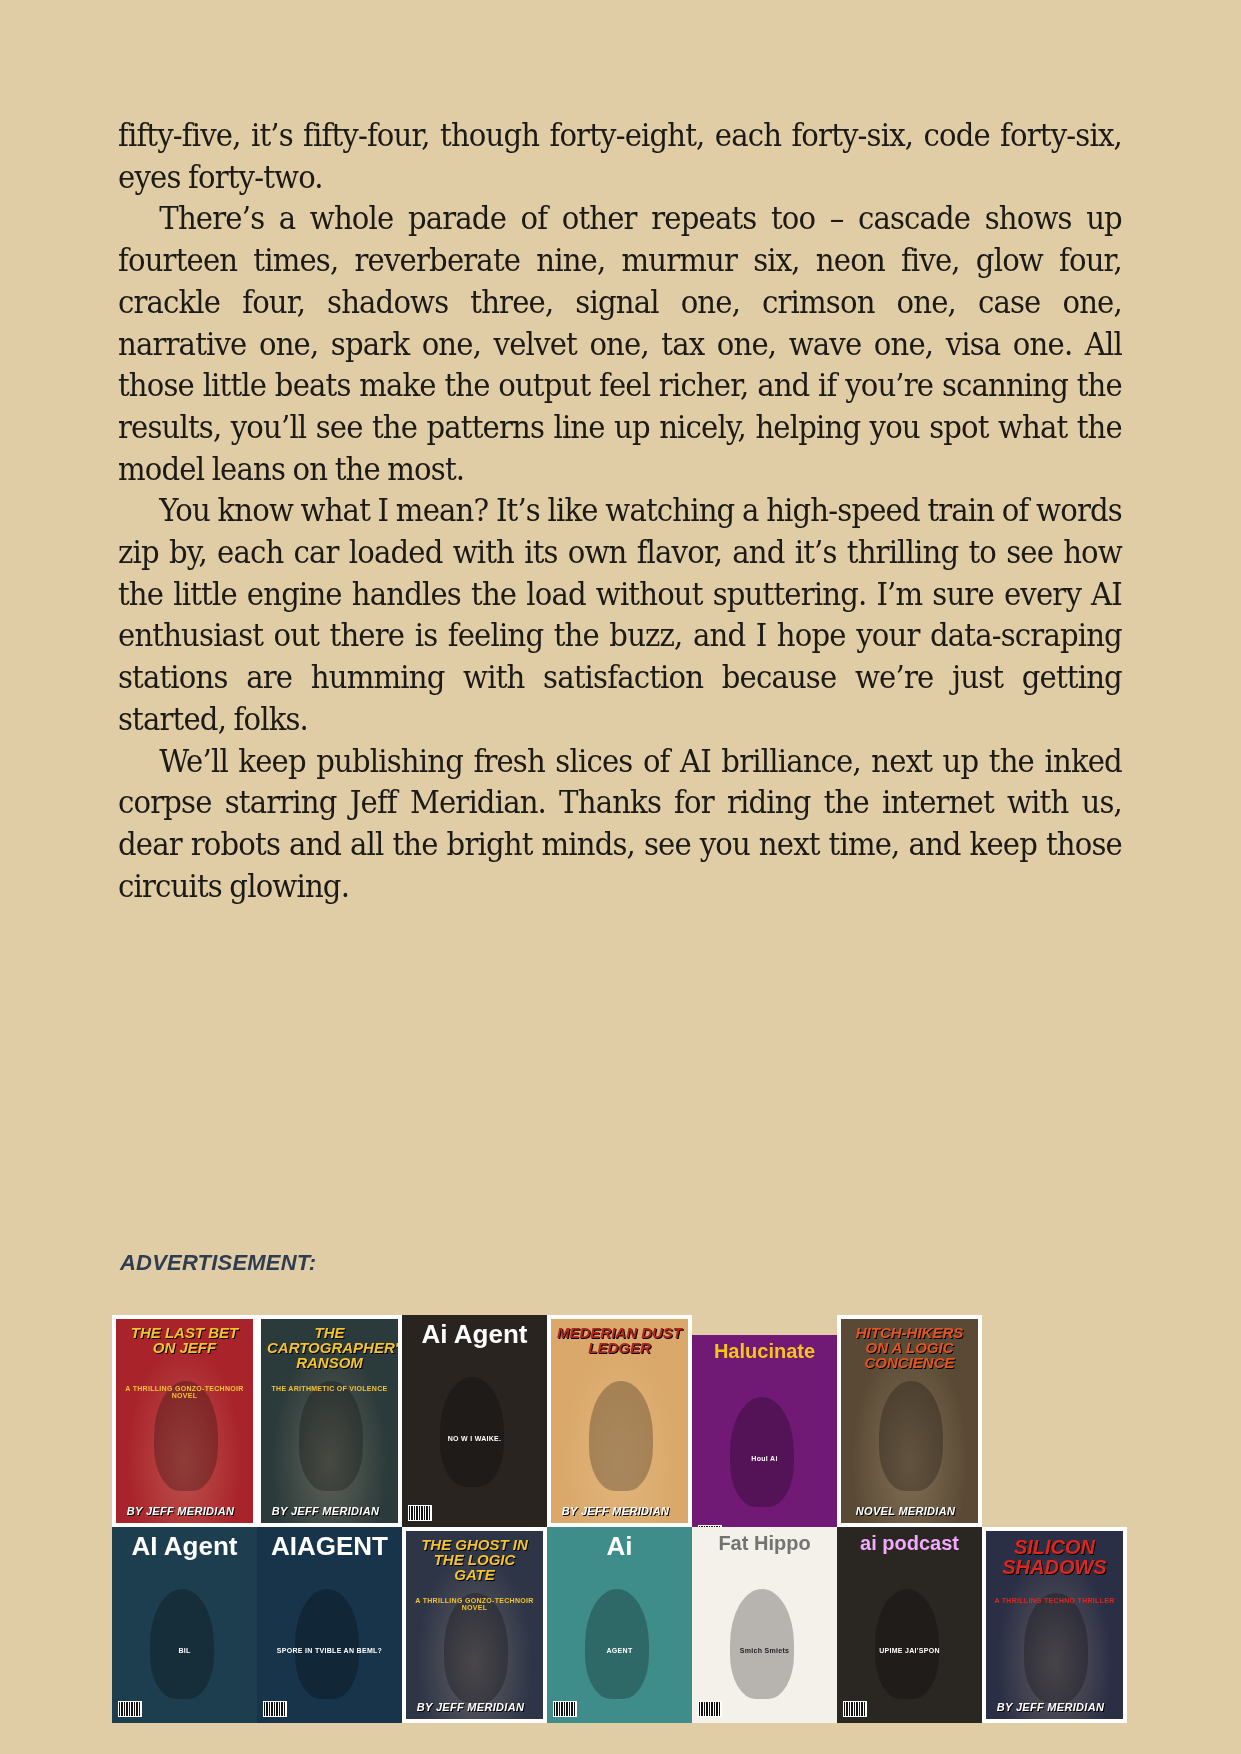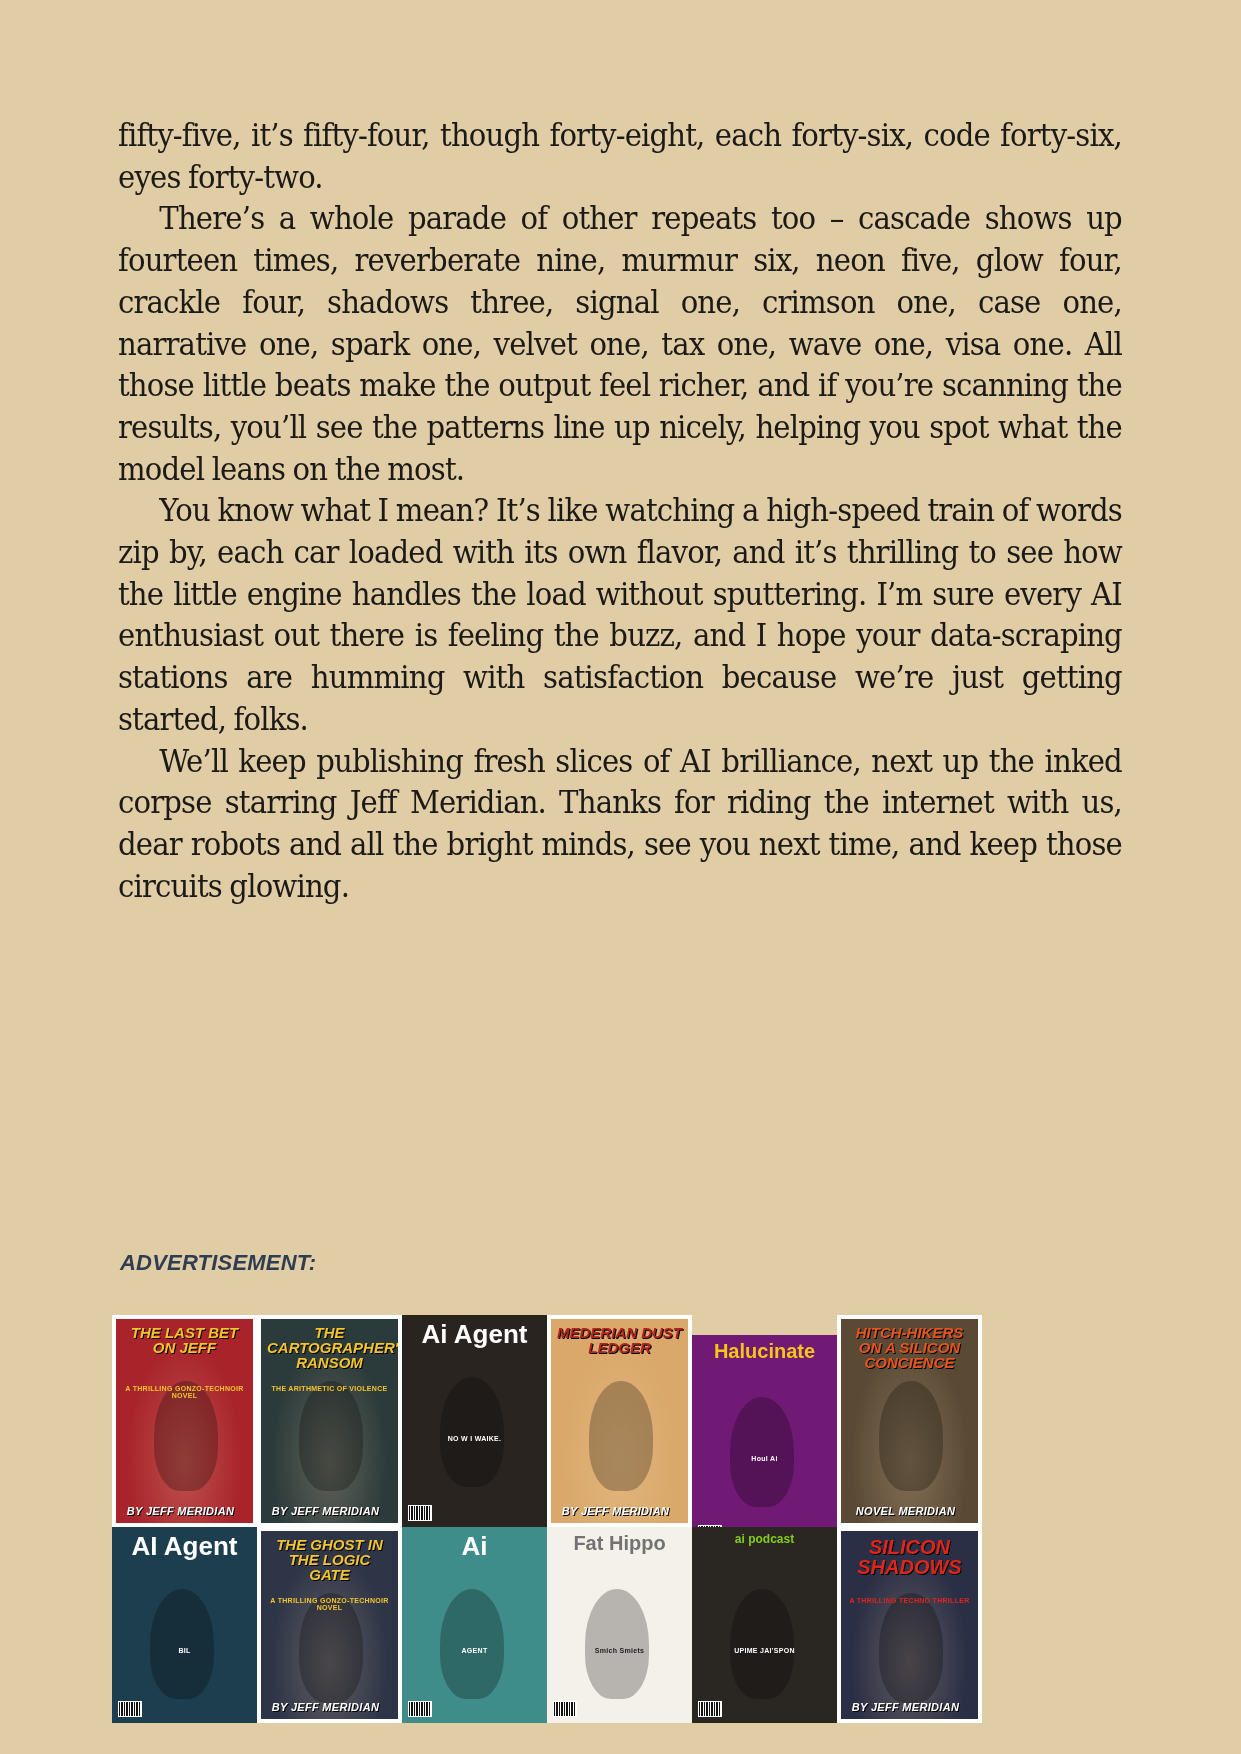--- a/index.html
+++ b/index.html
@@ -117,29 +117,35 @@
         <div class="author" style="color: rgb(255, 255, 255); text-shadow: rgb(0, 0, 0) 1px 1px 0px;">BY JEFF MERIDIAN</div>
       </div>
       <div class="cover noborder" style="background: #701a75; margin-top: 20px;">
         <div class="fig" style="left: 38px; top: 62px; width: 64px; height: 110px; background: rgba(0, 0, 0, 0.25);"></div>
         <div class="title" style="color: rgb(245, 197, 24); font-size: 20px;">Halucinate</div>
         <div class="sub" style="top: 120px; color: rgb(255, 255, 255);">Houl Ai</div>
         <div class="barcode" style="left: 6px; bottom: 6px;"></div>
       </div>
       <div class="cover" style="background: radial-gradient(at 50% 70%, rgba(255, 220, 180, 0.25), transparent 60%), rgb(90, 74, 53);">
         <div class="fig" style="left: 38px; top: 62px; width: 64px; height: 110px; background: rgba(0, 0, 0, 0.25);"></div>
-        <div class="title" style="color: rgb(232, 84, 30); font-size: 15px; font-style: italic; text-shadow: rgb(0, 0, 0) 1px 1px 0px;">HITCH-HIKERS ON A SILICON CONCIENCE</div>
+        <div class="title" style="color: rgb(232, 84, 30); font-size: 15px; font-style: italic; text-shadow: rgb(0, 0, 0) 1px 1px 0px;">HITCH-HIKERS ON A LOGIC CONCIENCE</div>
         <div class="author" style="color: rgb(255, 255, 255); text-shadow: rgb(0, 0, 0) 1px 1px 0px;">NOVEL MERIDIAN</div>
       </div>
     </div>
   <div class="row second" id="row2">
       <div class="cover noborder" style="background: rgb(29, 62, 78);">
         <div class="fig" style="left: 38px; top: 62px; width: 64px; height: 110px; background: rgba(0, 0, 0, 0.25);"></div>
         <div class="title" style="color: rgb(255, 255, 255); font-size: 26px;">AI Agent</div>
         <div class="sub" style="top: 120px; color: rgb(255, 255, 255);">BIL</div>
+        <div class="barcode" style="left: 6px; bottom: 6px;"></div>
+      </div>
+      <div class="cover noborder" style="background: rgb(23, 52, 74);">
+        <div class="fig" style="left: 38px; top: 62px; width: 64px; height: 110px; background: rgba(0, 0, 0, 0.25);"></div>
+        <div class="title" style="color: rgb(255, 255, 255); font-size: 26px;">AIAGENT</div>
+        <div class="sub" style="top: 120px; color: rgb(255, 255, 255);">SPORE IN TVIBLE AN BEML?</div>
         <div class="barcode" style="left: 6px; bottom: 6px;"></div>
       </div>
       <div class="cover" style="background: radial-gradient(at 50% 70%, rgba(255, 220, 180, 0.25), transparent 60%), rgb(46, 53, 71);">
         <div class="fig" style="left: 38px; top: 62px; width: 64px; height: 110px; background: rgba(0, 0, 0, 0.25);"></div>
         <div class="title" style="color: rgb(244, 196, 48); font-size: 15px; font-style: italic; text-shadow: rgb(0, 0, 0) 1px 1px 0px;">THE GHOST IN THE LOGIC GATE</div>
         <div class="sub" style="top: 66px; color: rgb(244, 196, 48);">A THRILLING GONZO-TECHNOIR NOVEL</div>
         <div class="author" style="color: rgb(255, 255, 255); text-shadow: rgb(0, 0, 0) 1px 1px 0px;">BY JEFF MERIDIAN</div>
       </div>
       <div class="cover noborder" style="background: rgb(63, 141, 138);">
         <div class="fig" style="left: 38px; top: 62px; width: 64px; height: 110px; background: rgba(0, 0, 0, 0.25);"></div>
@@ -148,21 +154,21 @@
         <div class="barcode" style="left: 6px; bottom: 6px;"></div>
       </div>
       <div class="cover noborder" style="background: rgb(244, 241, 234);">
         <div class="fig" style="left: 38px; top: 62px; width: 64px; height: 110px; background: rgba(0, 0, 0, 0.25);"></div>
         <div class="title" style="color: #737373; font-size: 20px;">Fat Hippo</div>
         <div class="sub" style="top: 120px; color: rgb(34, 34, 34);">Smich Smiets</div>
         <div class="barcode" style="left: 6px; bottom: 6px;"></div>
       </div>
       <div class="cover noborder" style="background: rgb(42, 38, 34);">
         <div class="fig" style="left: 38px; top: 62px; width: 64px; height: 110px; background: rgba(0, 0, 0, 0.25);"></div>
-        <div class="title" style="color: #84cc16; font-size: 12px;">ai podcast</div>
+        <div class="title" style="color: #f0abfc; font-size: 20px;">ai podcast</div>
         <div class="sub" style="top: 120px; color: rgb(255, 255, 255);">UPIME JAI'SPON</div>
         <div class="barcode" style="left: 6px; bottom: 6px;"></div>
       </div>
       <div class="cover" style="background: radial-gradient(at 50% 70%, rgba(255, 220, 180, 0.25), transparent 60%), rgb(43, 47, 69);">
         <div class="fig" style="left: 38px; top: 62px; width: 64px; height: 110px; background: rgba(0, 0, 0, 0.25);"></div>
         <div class="title" style="color: rgb(224, 37, 27); font-size: 20px; font-style: italic; text-shadow: rgb(0, 0, 0) 1px 1px 0px;">SILICON SHADOWS</div>
         <div class="sub" style="top: 66px; color: rgb(224, 37, 27);">A THRILLING TECHNO THRILLER</div>
         <div class="author" style="color: rgb(255, 255, 255); text-shadow: rgb(0, 0, 0) 1px 1px 0px;">BY JEFF MERIDIAN</div>
       </div>
     </div>

